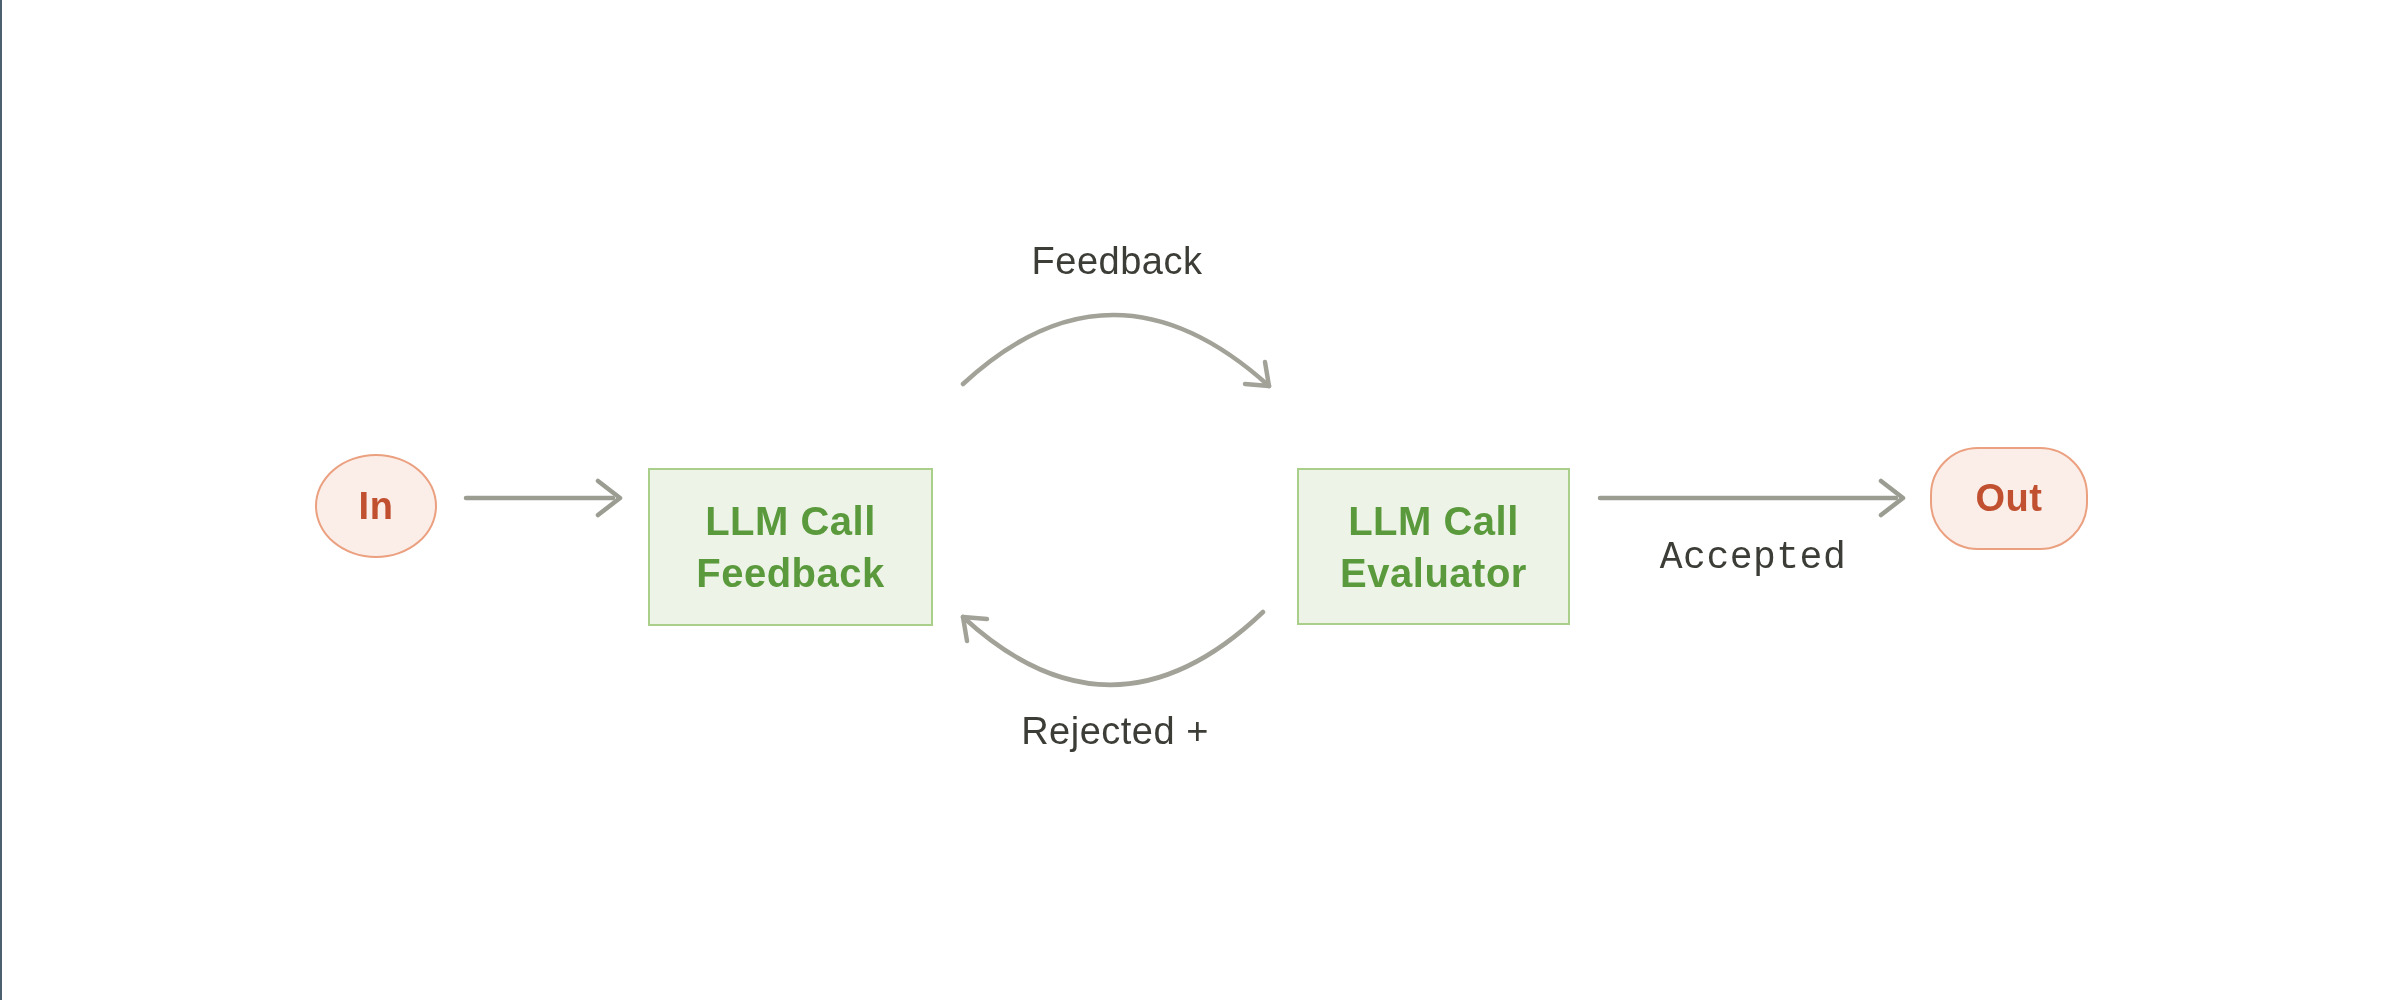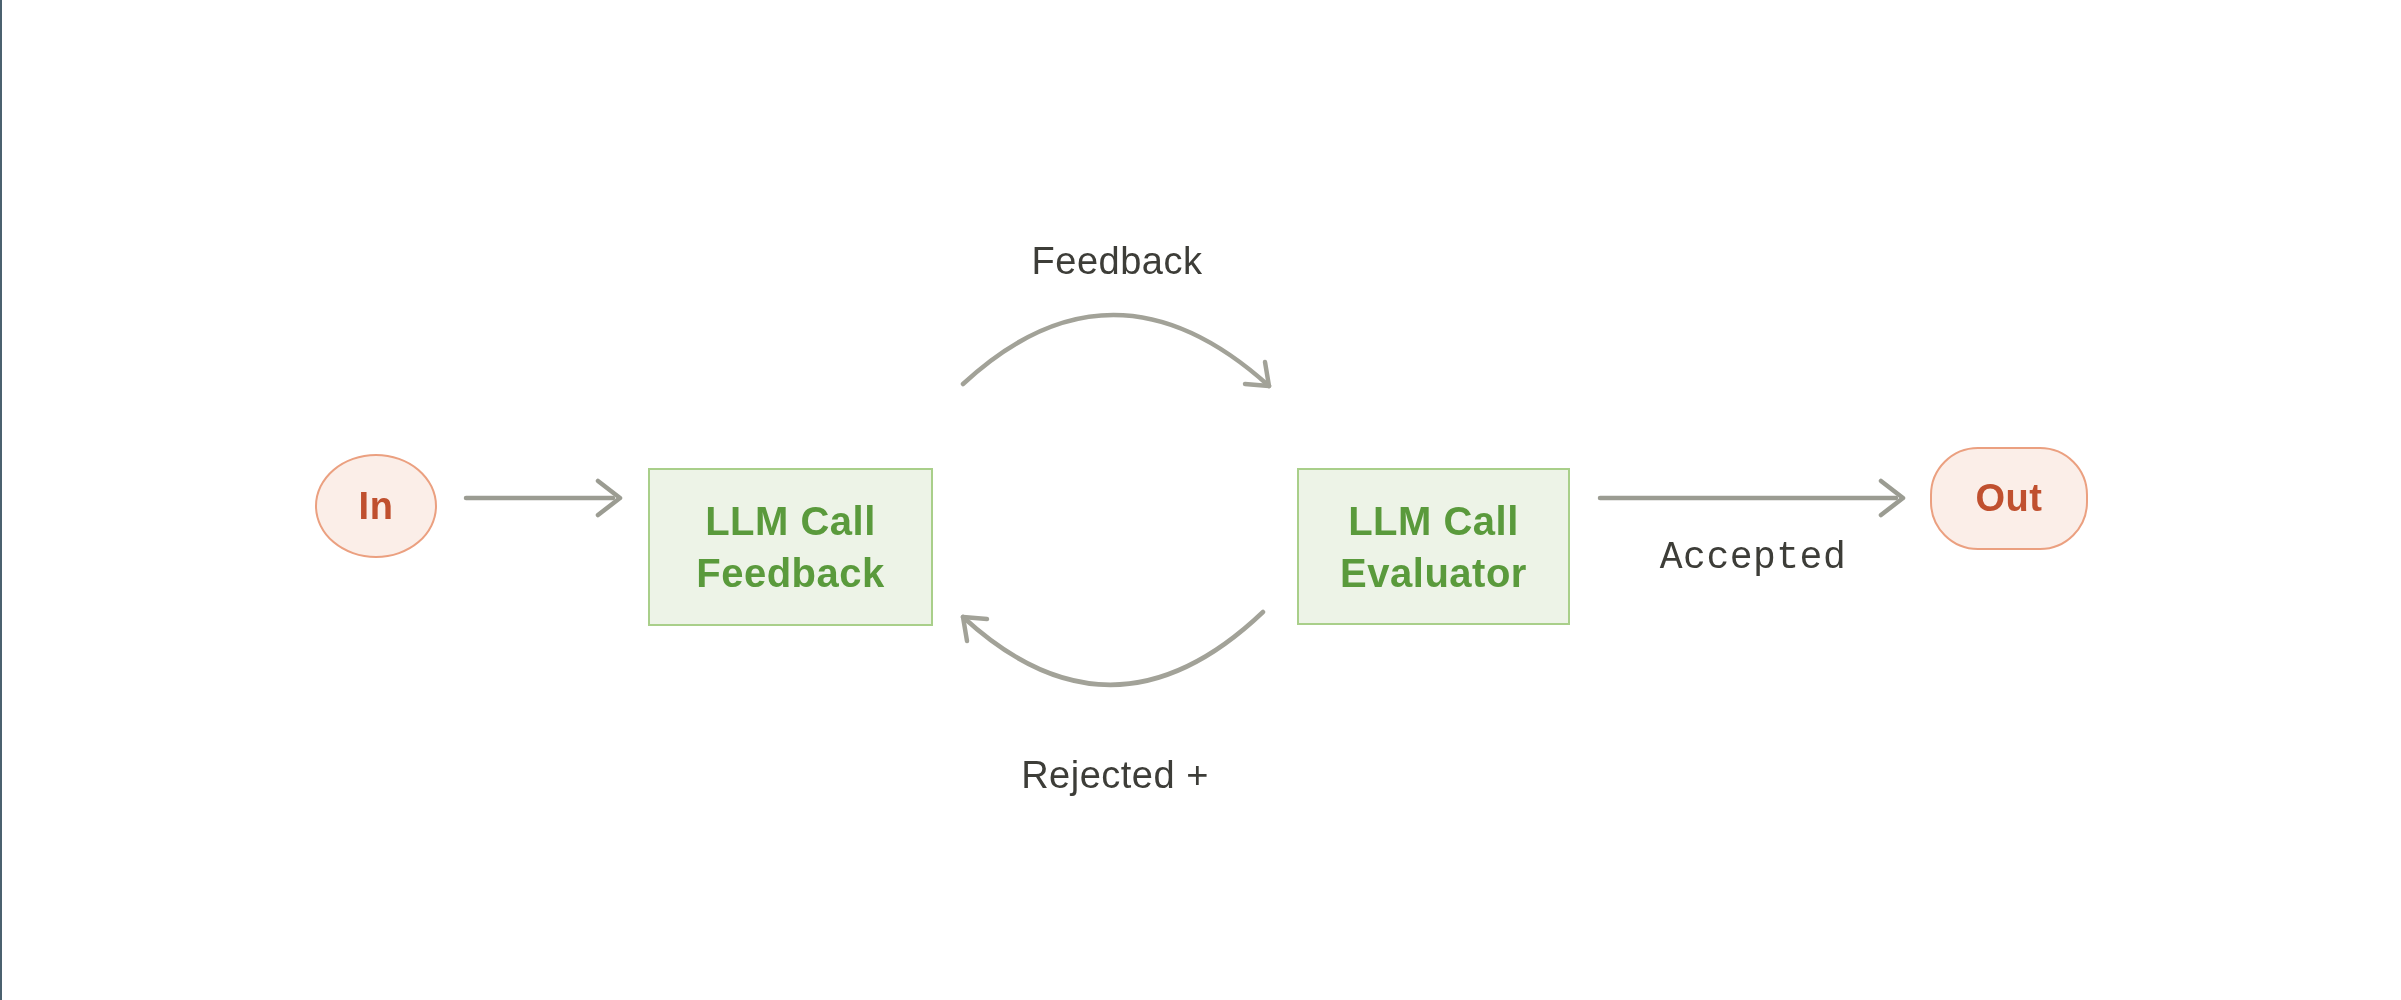--- a/index.html
+++ b/index.html
@@ -97,21 +97,21 @@
     width: 400px;
     text-align: center;
     color: var(--label-text);
     font-size: 38px;
     line-height: 48px;
     letter-spacing: 0.5px;
   }
   .label-solution { left: 917px; top: 237px; }
   .label-accepted { left: 1553px; top: 534px; font-family: Liberation Mono, monospace; }
   .label-rejected { left: 915px; top: 707px; }
-  .label-rejected span { display: block; margin-top: 44px; }
+  .label-rejected span { display: block; }
 </style>
 </head>
 <body>
 
 <div class="canvas">
 
   <div class="window-edge"></div>
 
   <svg class="arrows-layer" viewBox="0 0 2401 1000" width="2401" height="1000" aria-hidden="true">
     <g class="arrow-straight">

